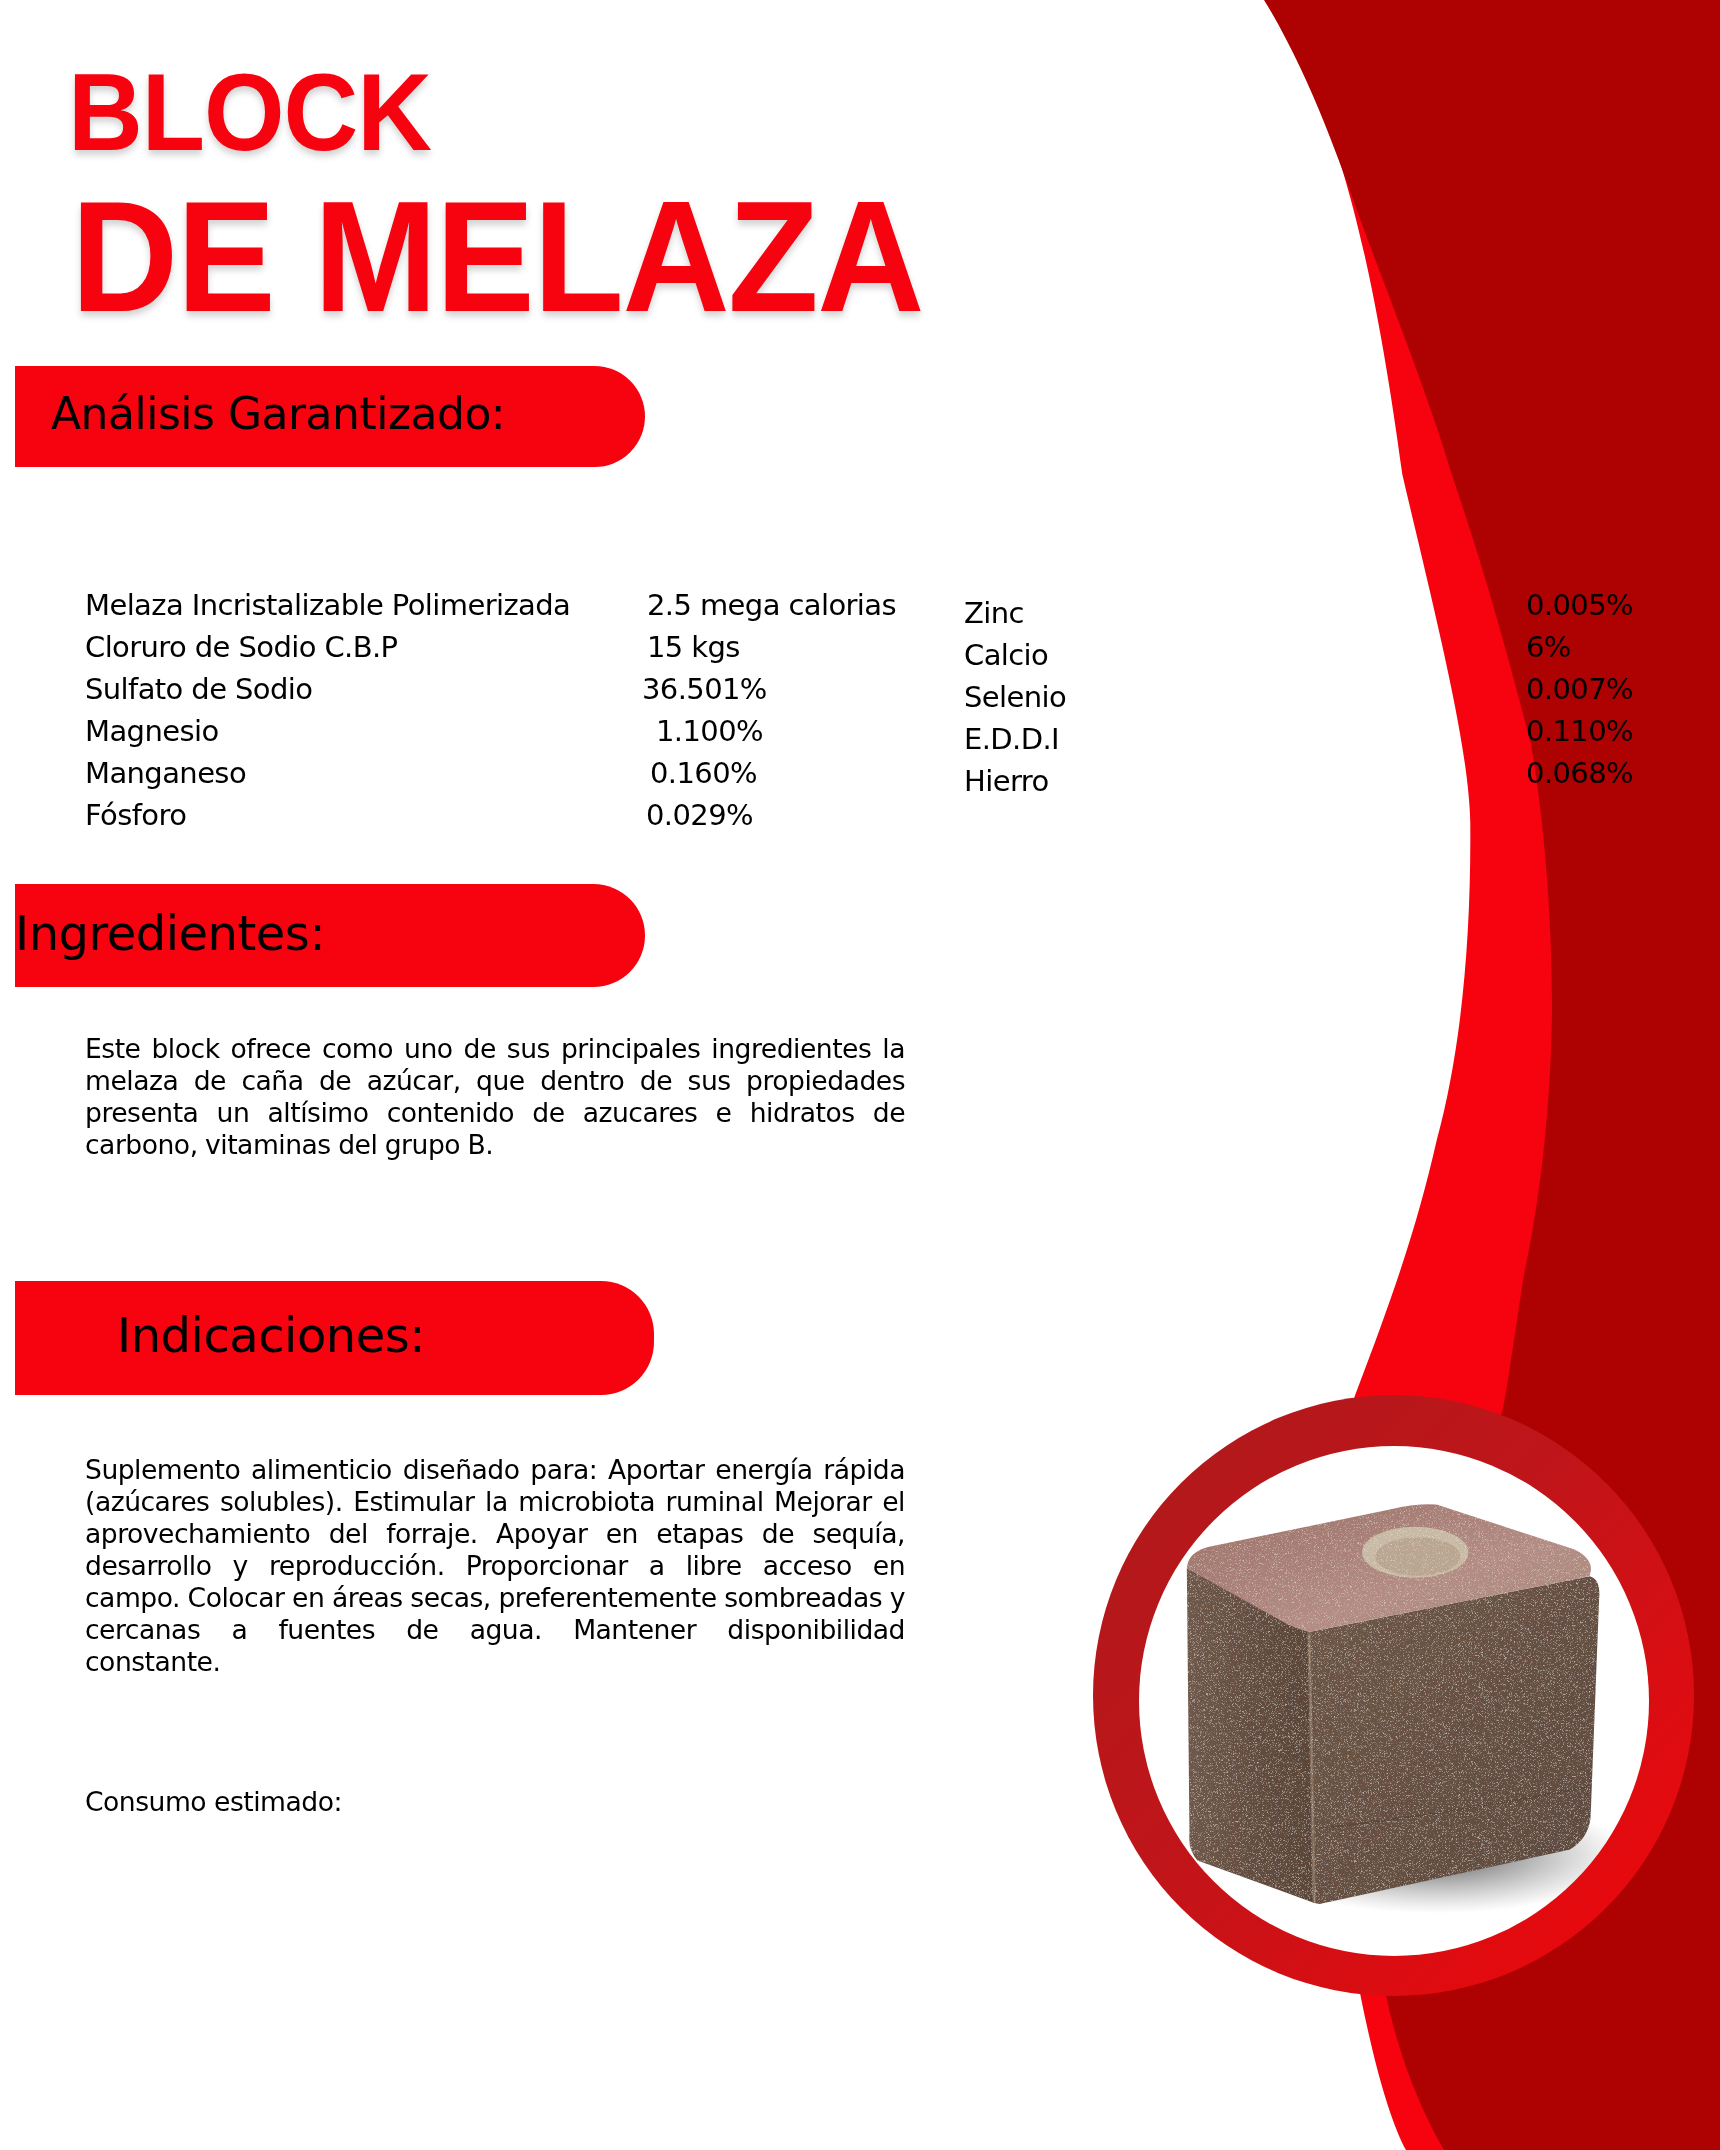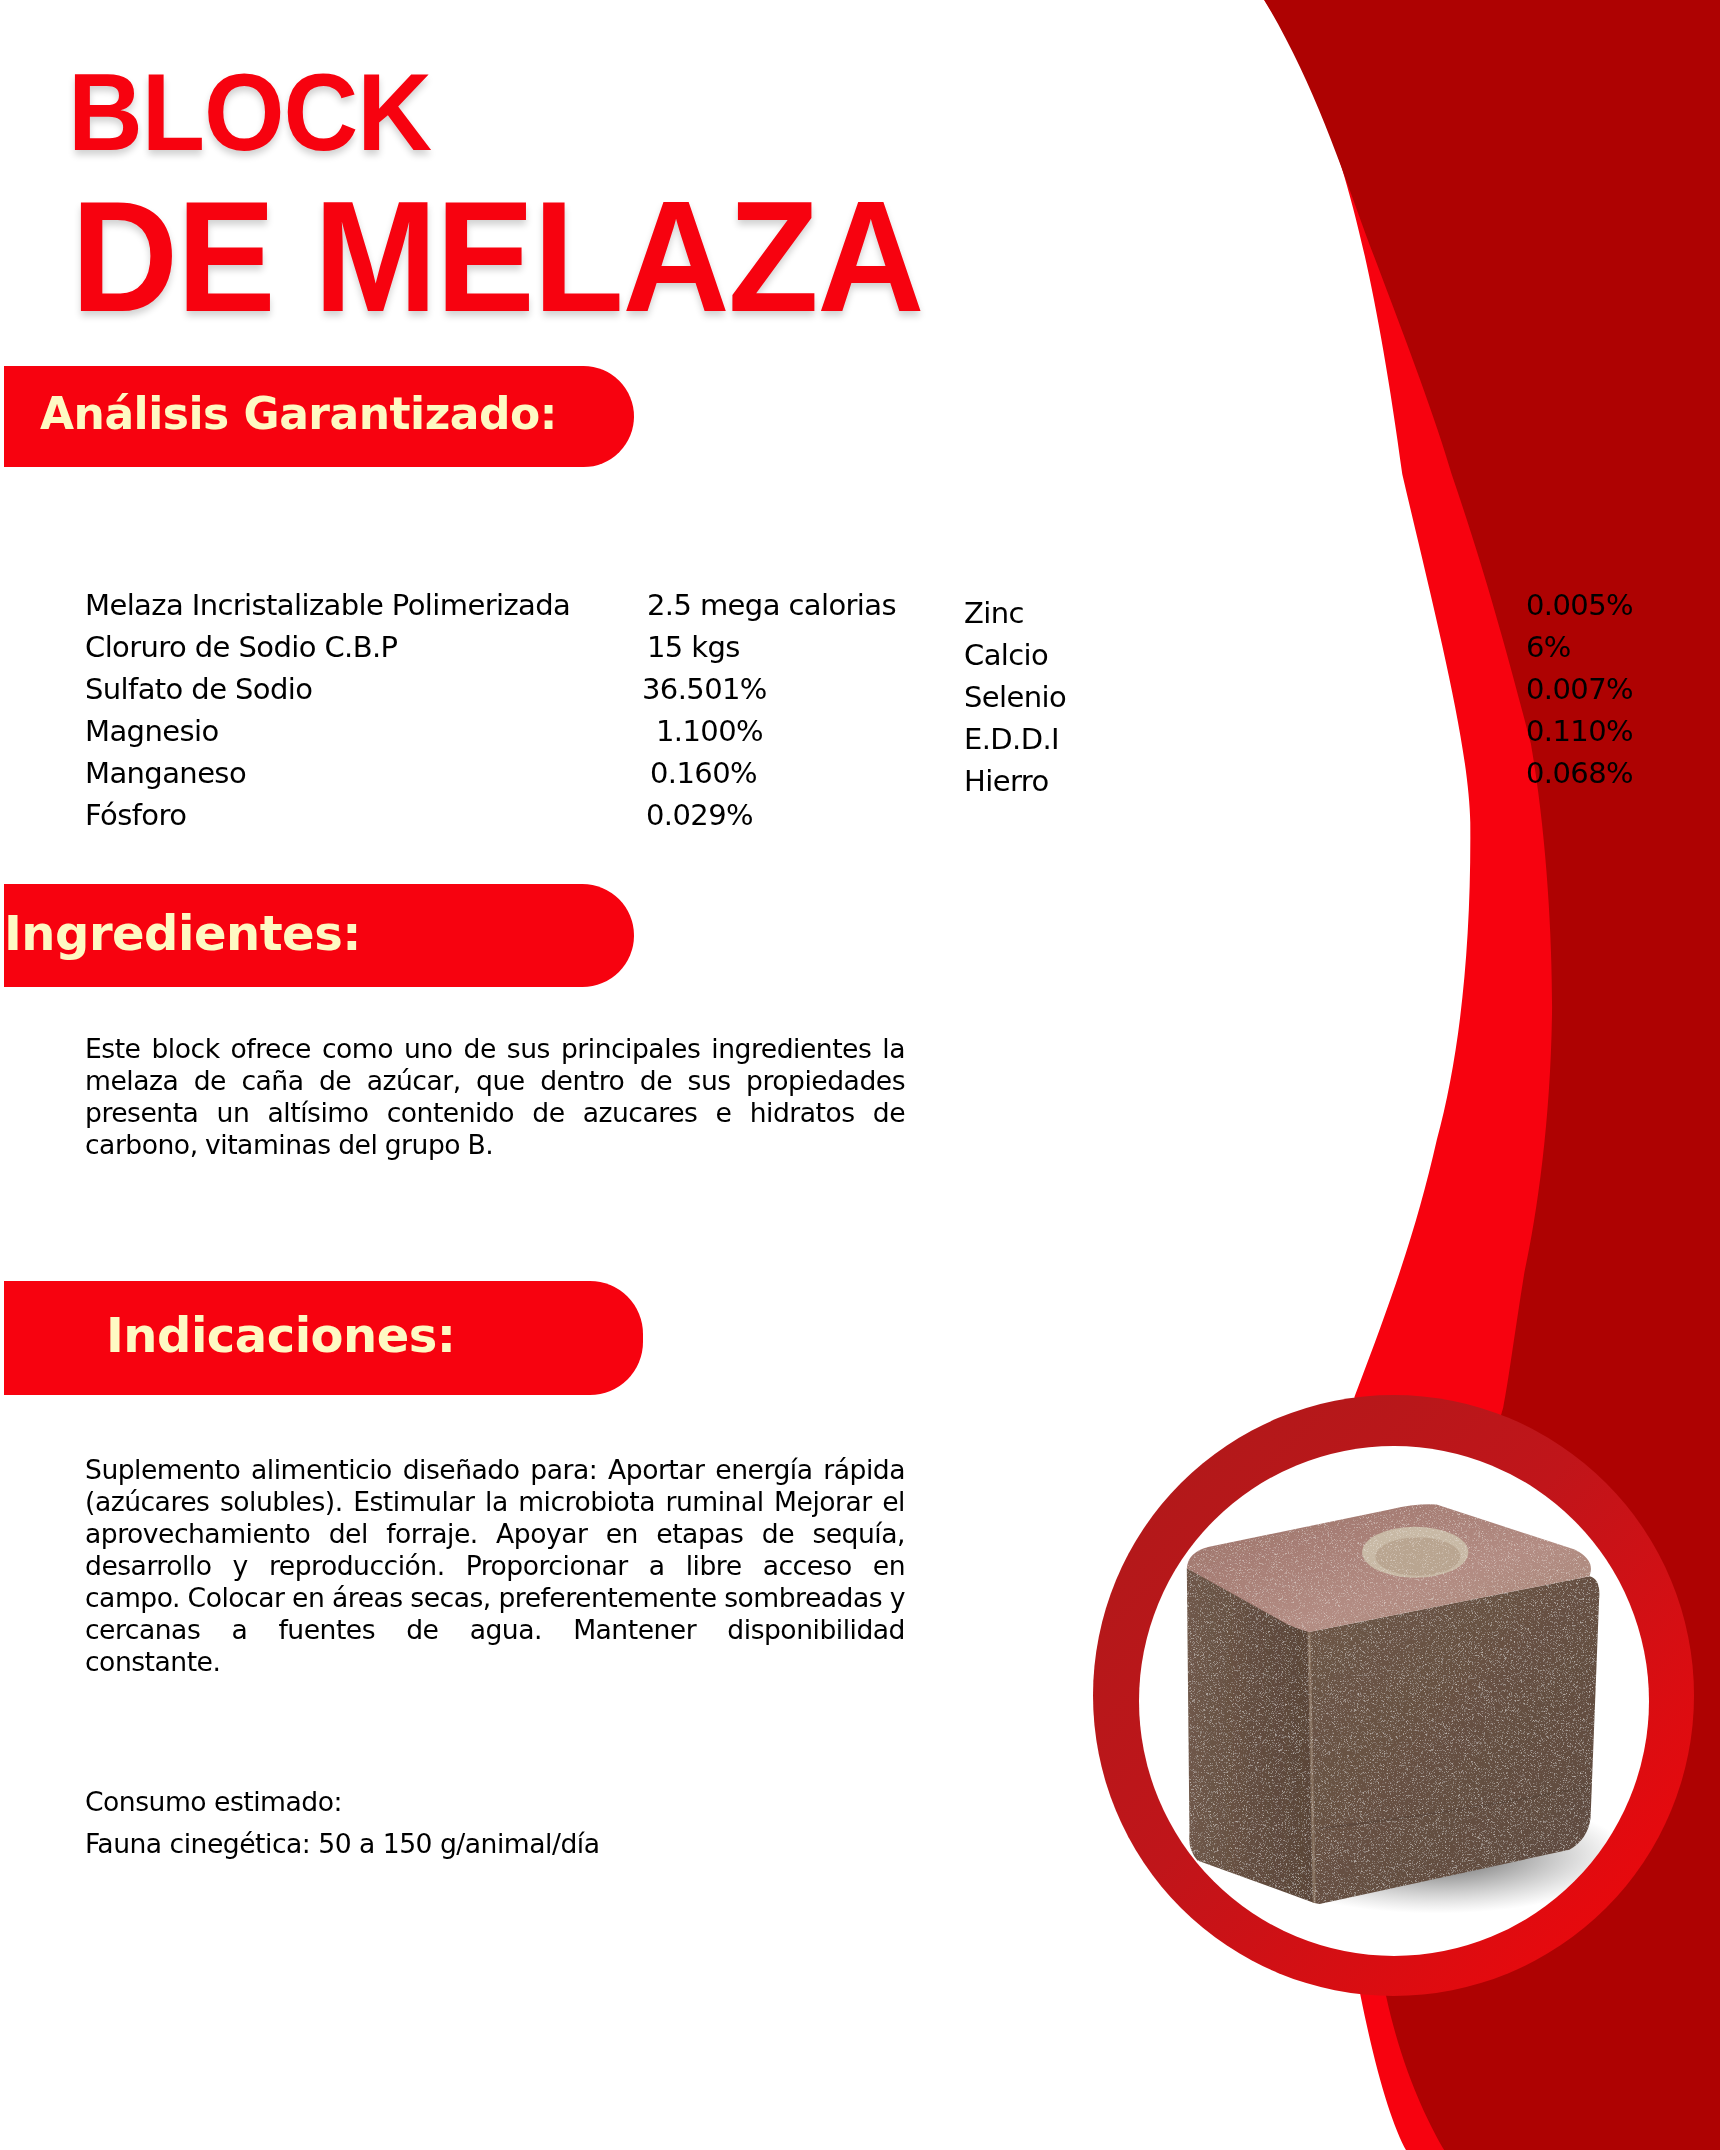--- a/index.html
+++ b/index.html
@@ -17,25 +17,25 @@
     font-family: "Liberation Sans", sans-serif; font-weight: 700;
     color: #f7020f; white-space: nowrap; line-height: 1;
     text-shadow: 0 5.3px 7.4px rgba(0,0,0,0.18);
     transform-origin: left top;
   }
   .title-1 { left: 68px; top: 58px; font-size: 109px; transform: scaleX(0.95); letter-spacing: -1.1px; }
   .title-2 { left: 71px; top: 178px; font-size: 157px; transform: scaleX(0.945); letter-spacing: -1.6px; }
 
   
   .pill {
-    position: absolute; left: 4px; z-index: 2;
-    background: #f7020f; color: #fef9c3;
+    position: absolute; left: 15px; z-index: 2;
+    background: #f7020f; color: #000000;
     border-radius: 0 53px 53px 0;
     display: flex; align-items: center;
-    font-family: "DejaVu Sans", sans-serif; font-weight: 700;
+    font-family: "DejaVu Sans", sans-serif; font-weight: 400;
     white-space: nowrap;
   }
   .pill-analisis { top: 366px; width: 630px; height: 101px; font-size: 44px; padding-left: 36px; box-sizing: border-box; letter-spacing: -0.5px; }
   .pill-ingredientes { top: 884px; width: 630px; height: 103px; font-size: 48px; box-sizing: border-box; letter-spacing: -0.5px; }
   .pill-indicaciones { top: 1281px; width: 639px; height: 114px; font-size: 48px; padding-left: 102px; box-sizing: border-box; letter-spacing: -0.5px; }
   .pill-label { transform: translateY(-3.2px); }
 
   
   .analysis {
     position: absolute; z-index: 2; left: 85px; top: 584px;
@@ -144,21 +144,20 @@
 </div>
 <div class="para para-ingredientes">Este block ofrece como uno de sus principales ingredientes la melaza de caña de azúcar, que dentro de sus propiedades presenta un altísimo contenido de azucares e hidratos de carbono, vitaminas del grupo B.</div>
 
 <div class="pill pill-indicaciones">
   <span class="pill-label">Indicaciones:</span>
 </div>
 <div class="para para-indicaciones">Suplemento alimenticio diseñado para: Aportar energía rápida (azúcares solubles). Estimular la microbiota ruminal Mejorar el aprovechamiento del forraje. Apoyar en etapas de sequía, desarrollo y reproducción. Proporcionar a libre acceso en campo. Colocar en áreas secas, preferentemente sombreadas y cercanas a fuentes de agua. Mantener disponibilidad constante.</div>
 
 <div class="consumo">
   <div>Consumo estimado:</div>
-  <div>Fauna cinegética: 50 a 150 g/animal/día</div>
 </div>
 
 <div class="product-circle">
   <div class="product-inner">
     <svg class="product-img" viewBox="0 0 960 960" xmlns="http://www.w3.org/2000/svg">
       <defs>
         <filter id="grain" x="0" y="0" width="100%" height="100%">
           <feTurbulence type="fractalNoise" baseFrequency="0.9" numOctaves="2" seed="7" result="n"></feTurbulence>
           <feColorMatrix type="matrix" values="0 0 0 0 0.95  0 0 0 0 0.9  0 0 0 0 0.85  0 0 0 1.6 -0.9" result="spk"></feColorMatrix>
           <feComposite in="spk" in2="SourceGraphic" operator="in" result="spk2"></feComposite>

